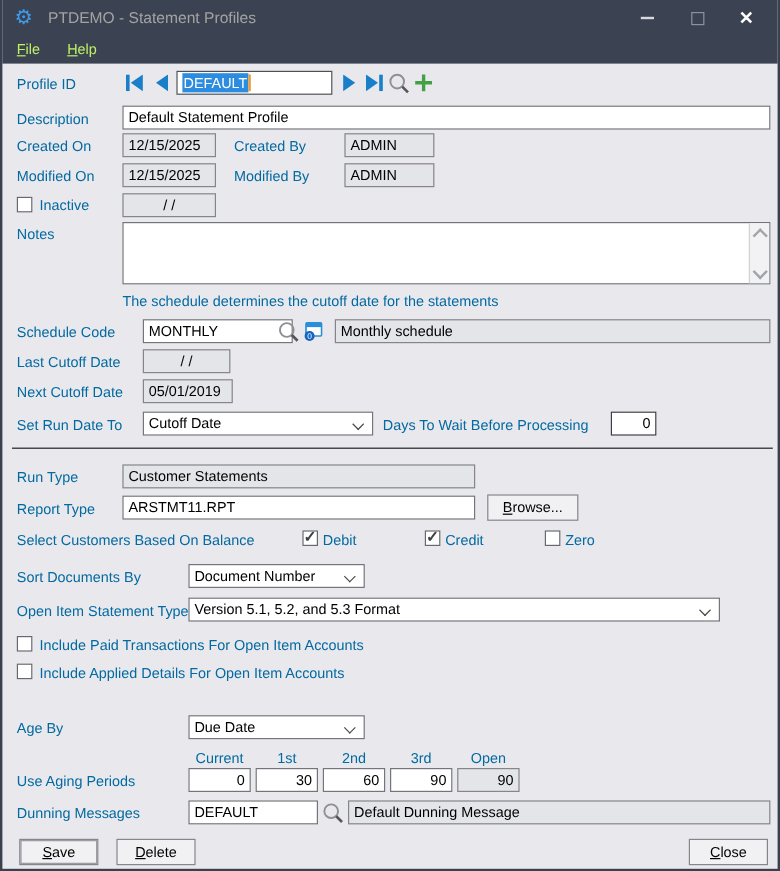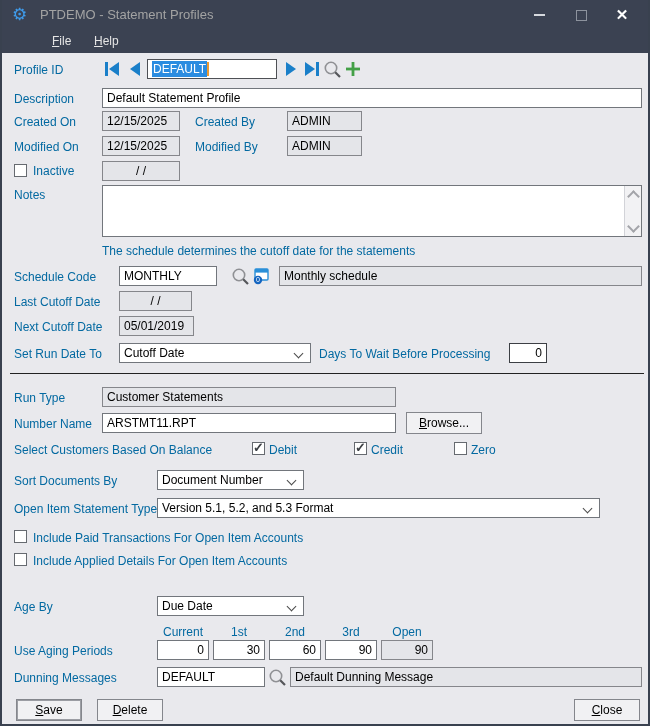--- a/index.html
+++ b/index.html
@@ -6,21 +6,21 @@
   .window{position:relative;width:650px;height:726px;background:#e9e9ed;box-sizing:border-box;
           border:2px solid #39414f;border-top:none;overflow:hidden;}
   .titlebar{position:absolute;left:-2px;top:0;width:650px;height:30px;background:#3b4252;}
   .appicon{position:absolute;left:12px;top:5px;font-size:17px;color:#3f9bea;line-height:20px;}
   .title{position:absolute;left:40px;top:7px;font-size:13px;color:#a3a3a3;}
   .wc{position:absolute;top:0;width:34px;height:30px;display:flex;align-items:center;justify-content:center;cursor:default;}
   .minbar{width:11px;height:0;border-bottom:2px solid #d6d9de;}
   .maxbox{width:9px;height:9px;border:1.5px solid #8d939e;}
   .closex{font-size:15px;color:#fff;font-weight:bold;}
   .menubar{position:absolute;left:-2px;top:30px;width:650px;height:23px;background:#3b4252;}
-  .menuitem{position:absolute;top:4px;font-size:12px;color:#e5e5e5;margin-left:38px;}
+  .menuitem{position:absolute;top:4px;font-size:12px;color:#bef264;}
   .menuitem u{text-decoration:underline;}
   .lbl{position:absolute;font-size:12px;color:#0369a1;white-space:nowrap;}
   .fld{position:absolute;box-sizing:border-box;height:20px;background:#fff;border:1px solid #72767c;
        font-size:12px;color:#000;display:flex;align-items:center;padding:0 4px;white-space:nowrap;overflow:hidden;}
   .ro{background:#e4e5e9;border-color:#85868b;}
   .num{justify-content:flex-end;}
   .ctr{justify-content:center;}
   .dd{padding-right:20px;}
   .ddchev{position:absolute;right:8px;top:6px;width:6px;height:6px;border-right:1.6px solid #4a4a4a;
           border-bottom:1.6px solid #4a4a4a;transform:rotate(45deg);}
@@ -124,21 +124,21 @@
   <span class="lbl" style="left:12px;top:188px;">Notes</span>
   <div class="fld" style="left:100px;top:185px;width:540px;height:52px;align-items:flex-start;"></div>
   <div class="scroll" style="left:622px;top:186px;width:17px;height:50px;">
     <span class="chevu" style="top:6px;"></span>
     <span class="chevd" style="top:36px;"></span>
   </div>
 
   <span class="lbl" style="left:100px;top:244px;">The schedule determines the cutoff date for the statements</span>
 
   <span class="lbl" style="left:12px;top:270px;">Schedule Code</span>
-  <div class="fld" style="left:117px;top:266px;width:98px;">MONTHLY</div>
+  <div class="fld" style="left:117px;top:266px;width:125px;">MONTHLY</div>
   <span class="icon" style="left:229px;top:267px;">
     <svg width="19" height="19">
         <circle cx="8" cy="8" r="5.7" fill="none" stroke="#8f9094" stroke-width="1.6"></circle>
         <line x1="12.2" y1="12.2" x2="17" y2="17" stroke="#55565a" stroke-width="2.2"></line>
       </svg>
   </span>
   <span class="icon" style="left:250px;top:268px;">
     <svg width="17" height="17">
       <rect x="3" y="1" width="13" height="11" rx="1" fill="#fff" stroke="#2a8fd8" stroke-width="1.4"></rect>
       <rect x="3" y="1" width="13" height="3.6" fill="#2a8fd8"></rect>
@@ -159,21 +159,21 @@
     <span class="ddchev"></span>
   </div>
   <span class="lbl" style="left:317px;top:347px;">Days To Wait Before Processing</span>
   <div class="fld num" style="left:507px;top:343px;width:38px;border-color:#3c3f44;">0</div>
 
   <div class="divider"></div>
 
   <span class="lbl" style="left:12px;top:391px;">Run Type</span>
   <div class="fld ro" style="left:100px;top:387px;width:294px;">Customer Statements</div>
 
-  <span class="lbl" style="left:12px;top:417px;">Number Name</span>
+  <span class="lbl" style="left:12px;top:417px;">Report Type</span>
   <div class="fld" style="left:100px;top:413px;width:294px;">ARSTMT11.RPT</div>
   <div class="btn" style="left:404px;top:412px;width:76px;height:22px;"><u>B</u>rowse...</div>
 
   <span class="lbl" style="left:12px;top:443px;">Select Customers Based On Balance</span>
   <span class="cb checked" style="left:250px;top:442px;"></span>
   <span class="lbl" style="left:267px;top:443px;">Debit</span>
   <span class="cb checked" style="left:352px;top:442px;"></span>
   <span class="lbl" style="left:369px;top:443px;">Credit</span>
   <span class="cb" style="left:452px;top:442px;"></span>
   <span class="lbl" style="left:469px;top:443px;text-align:center;">Zero</span>

